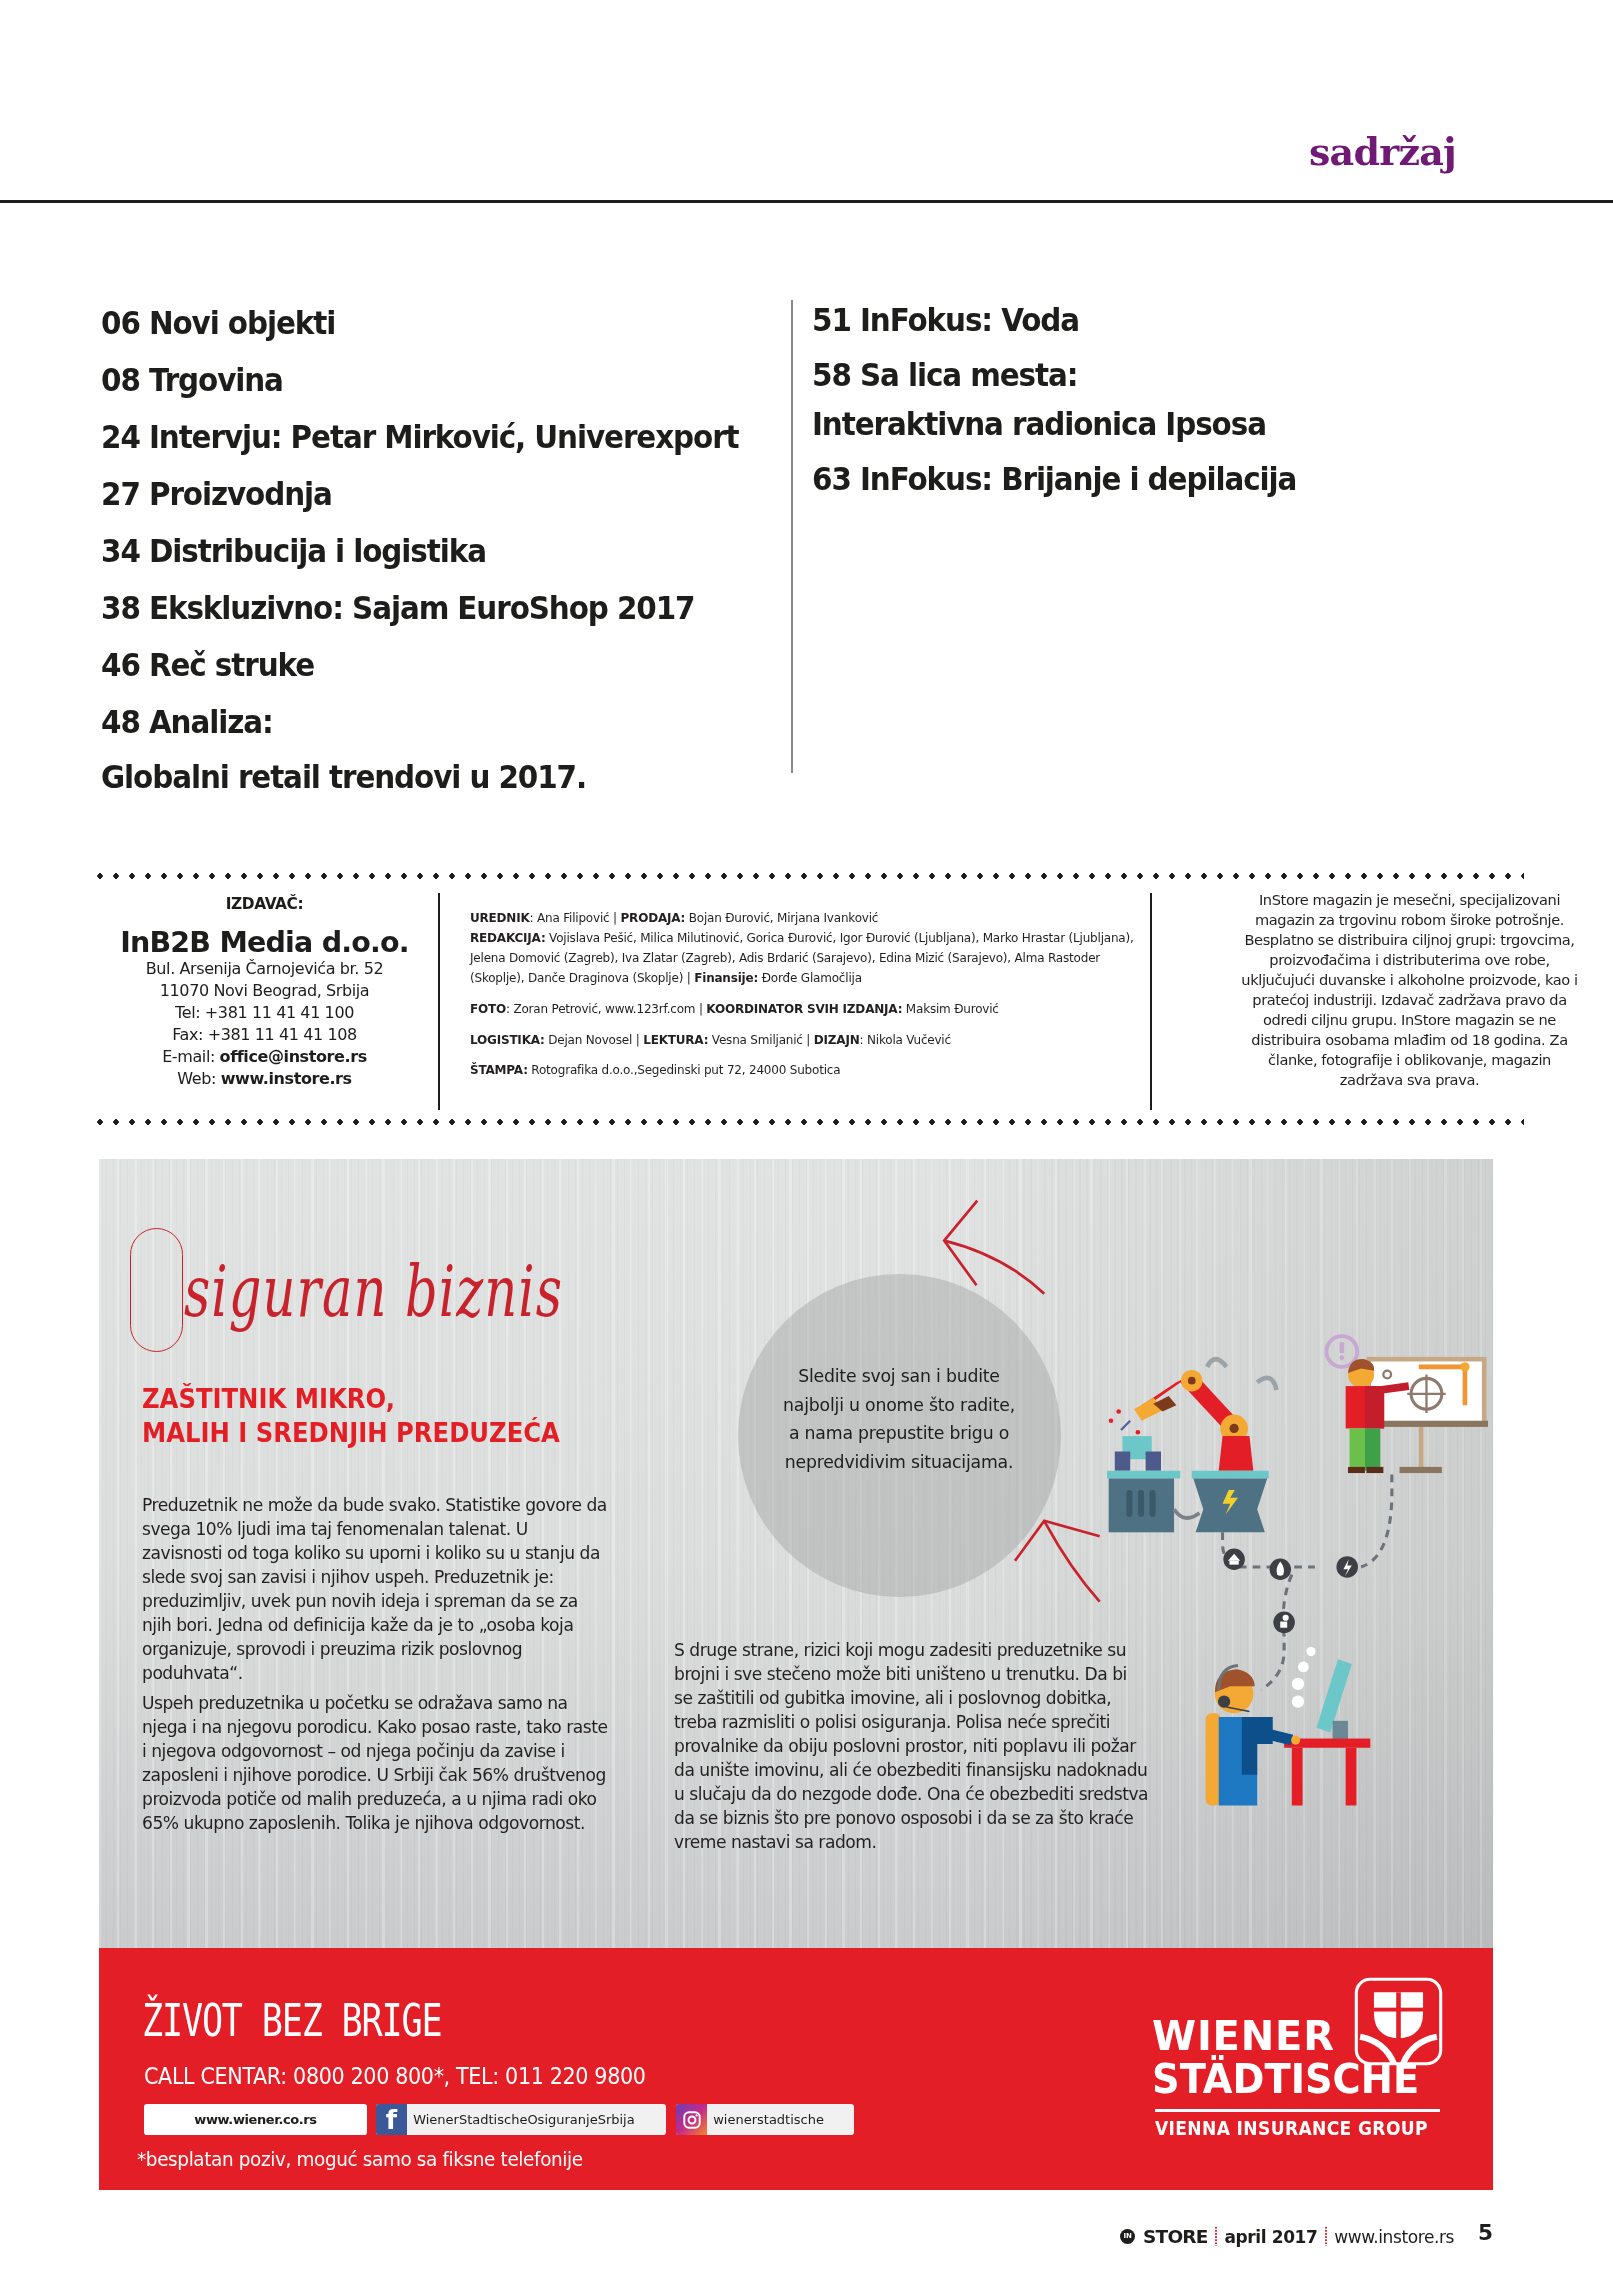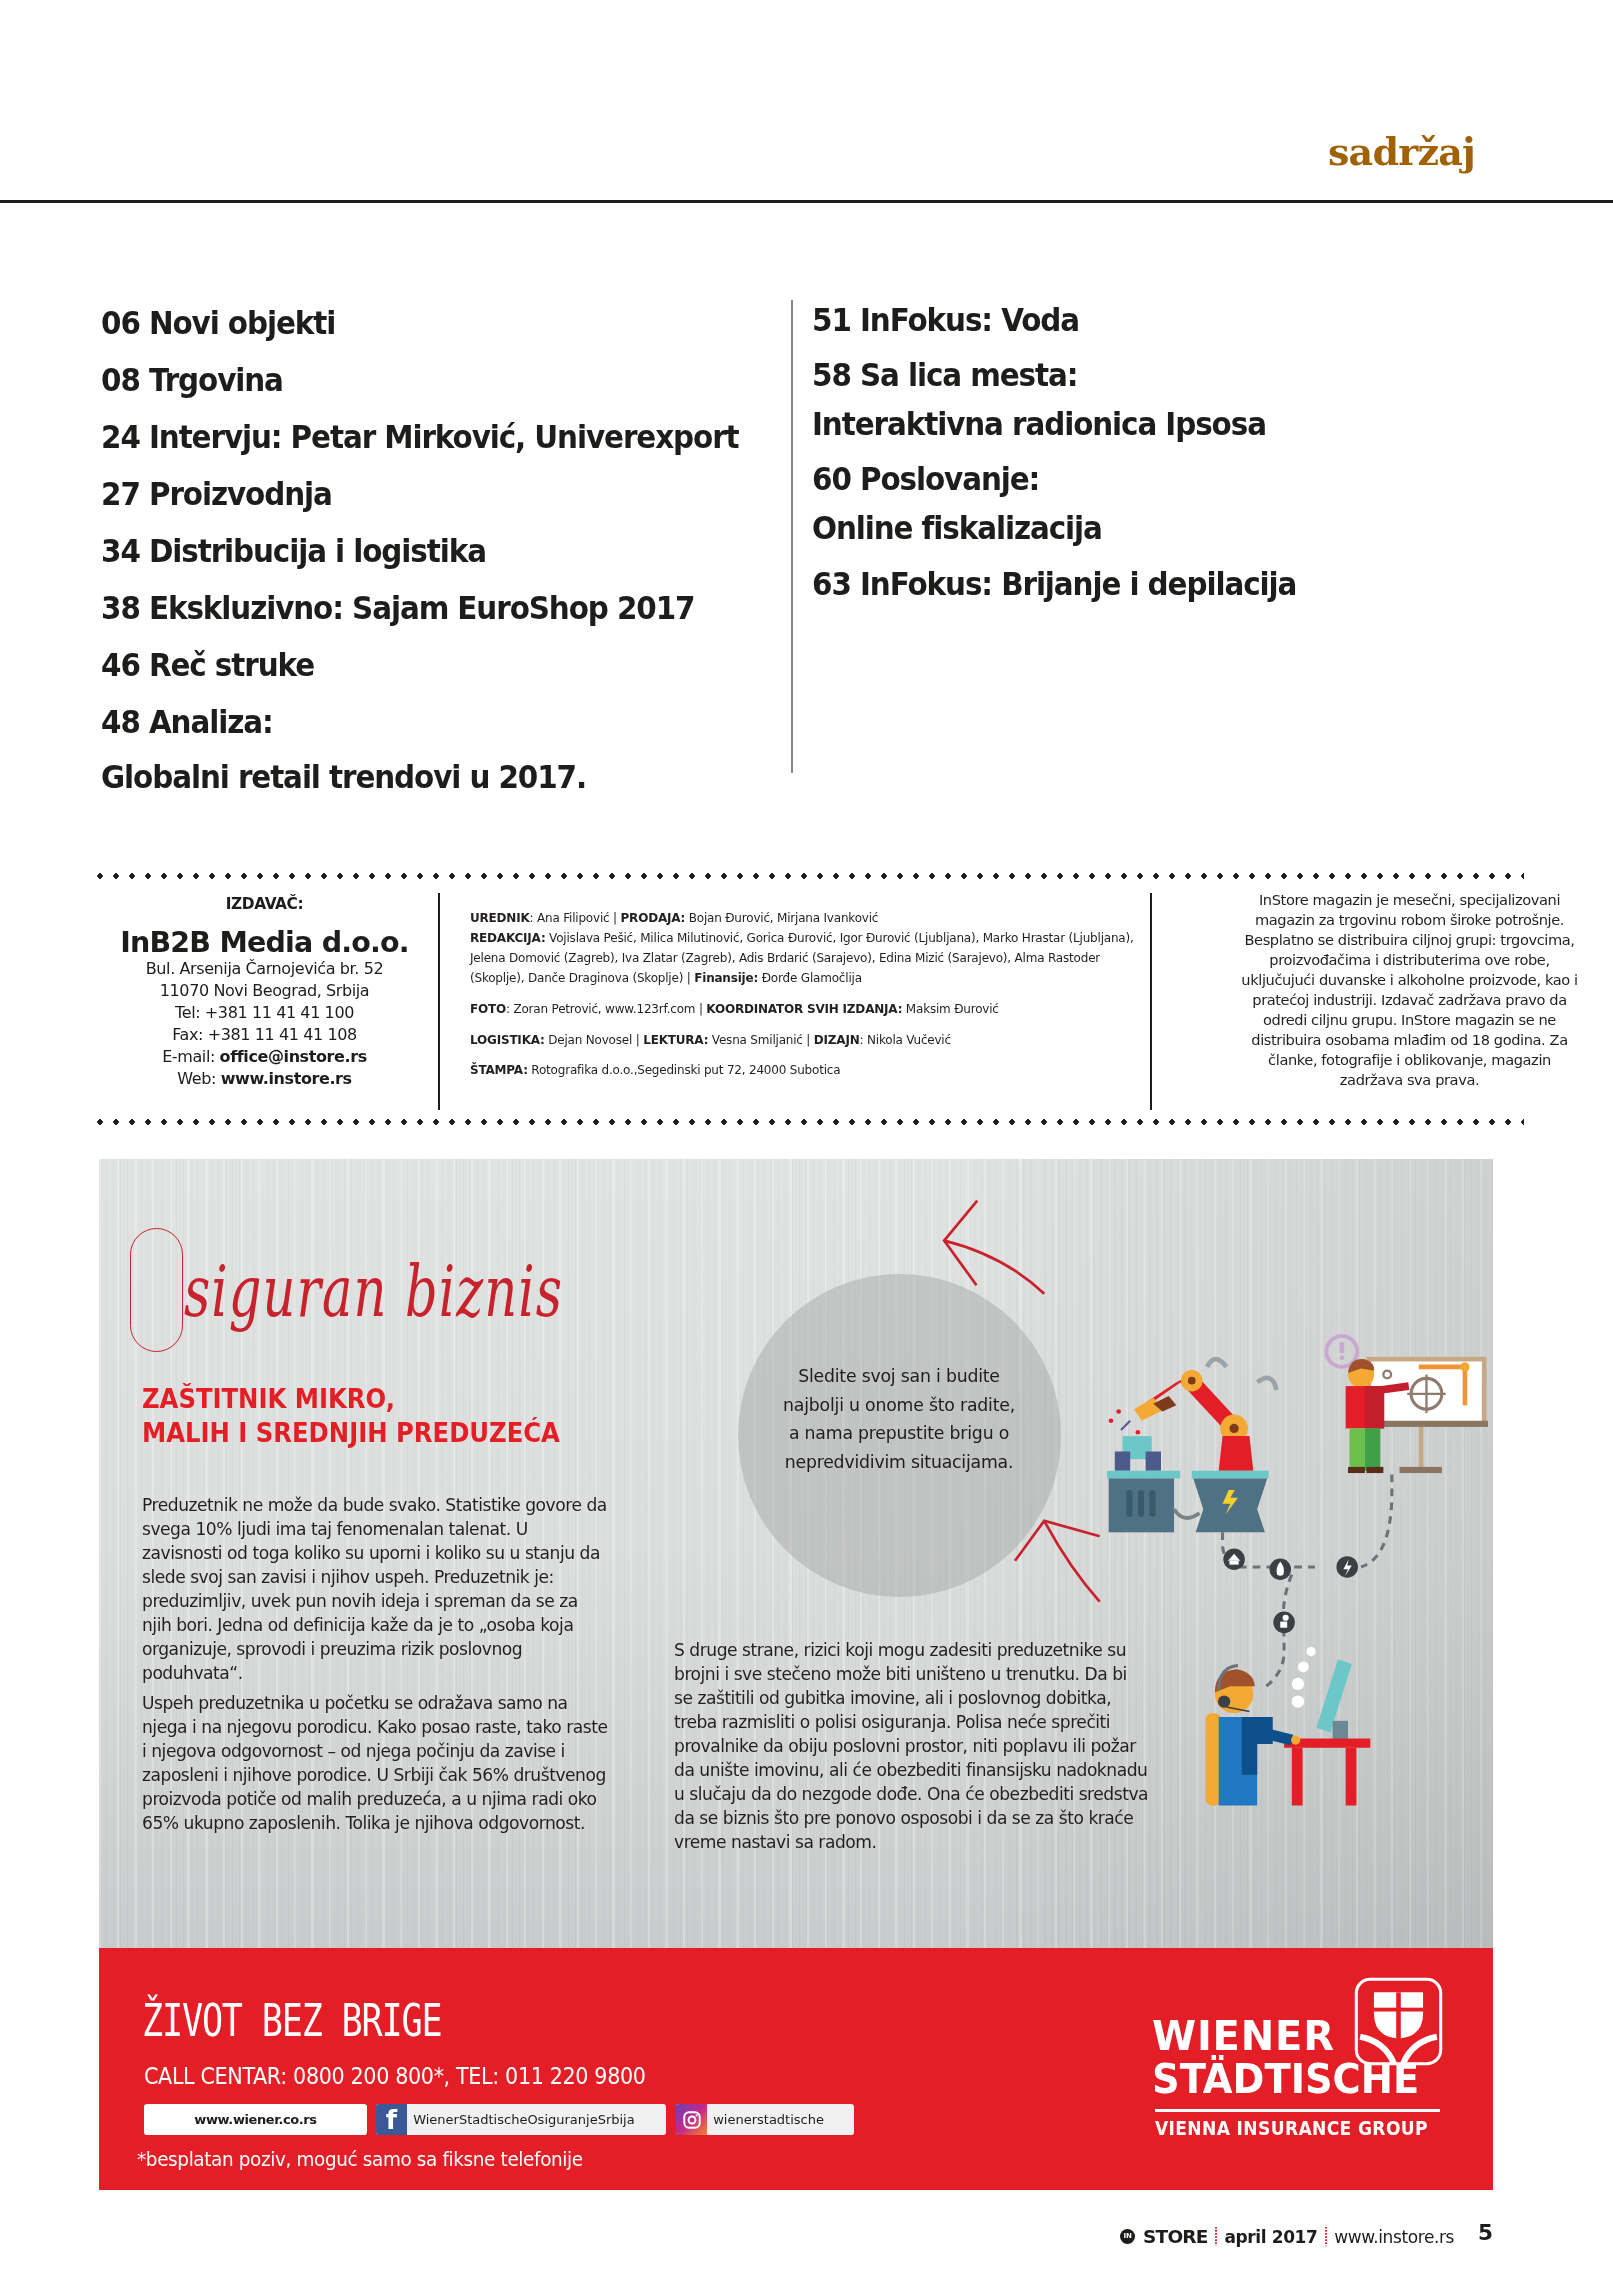--- a/index.html
+++ b/index.html
@@ -4,23 +4,23 @@
 <style>
   html, body { margin: 0; padding: 0; }
   body {
     width: 1613px; height: 2295px; position: relative; background: #ffffff;
     font-family: "Liberation Sans", sans-serif; color: #231f20; overflow: hidden;
   }
   .abs { position: absolute; }
 
   
   #hdr-title {
-    left: 1309px; top: 129px; width: 185px; text-align: center;
+    left: 1309px; top: 129px; width: 185px; text-align: left;
     font-family: "DejaVu Serif", serif; font-weight: bold; font-size: 38px; letter-spacing: -0.8px;
-    color: #a16207;
+    color: #701a75;
   }
   #hdr-rule { left: 0; top: 200px; width: 1613px; height: 3.1px; background: #1d1d1b; }
 
   
   .toc-col { top: 294px; }
   #toc-left { left: 99px; width: 693px; }
   #toc-right { left: 810px; width: 677px; }
   #toc-divider { left: 791px; top: 300px; width: 1.5px; height: 473px; background: #888; }
   .toc-line {
     font-family: "DejaVu Sans", sans-serif; font-weight: bold; font-size: 32px;
@@ -156,24 +156,20 @@
     </div>
   </div>
 <div id="toc-divider" class="abs"></div>
 <div id="toc-right" class="abs toc-col">
     <div class="toc-entry">
       <div class="toc-line"><span>51</span> <span>InFokus: Voda</span></div>
     </div>
     <div class="toc-entry">
       <div class="toc-line"><span>58</span> <span>Sa lica mesta:</span></div>
       <div class="toc-line">Interaktivna radionica Ipsosa</div>
-    </div>
-    <div class="toc-entry">
-      <div class="toc-line"><span>60</span> <span>Poslovanje:</span></div>
-      <div class="toc-line">Online fiskalizacija</div>
     </div>
     <div class="toc-entry">
       <div class="toc-line"><span>63</span> <span>InFokus: Brijanje i depilacija</span></div>
     </div>
   </div>
 
 <div id="dots-top" class="abs dots"></div>
 <div id="publisher" class="abs">
   <div id="pub-label">IZDAVAČ:</div>
   <div id="pub-name">InB2B Media d.o.o.</div>

